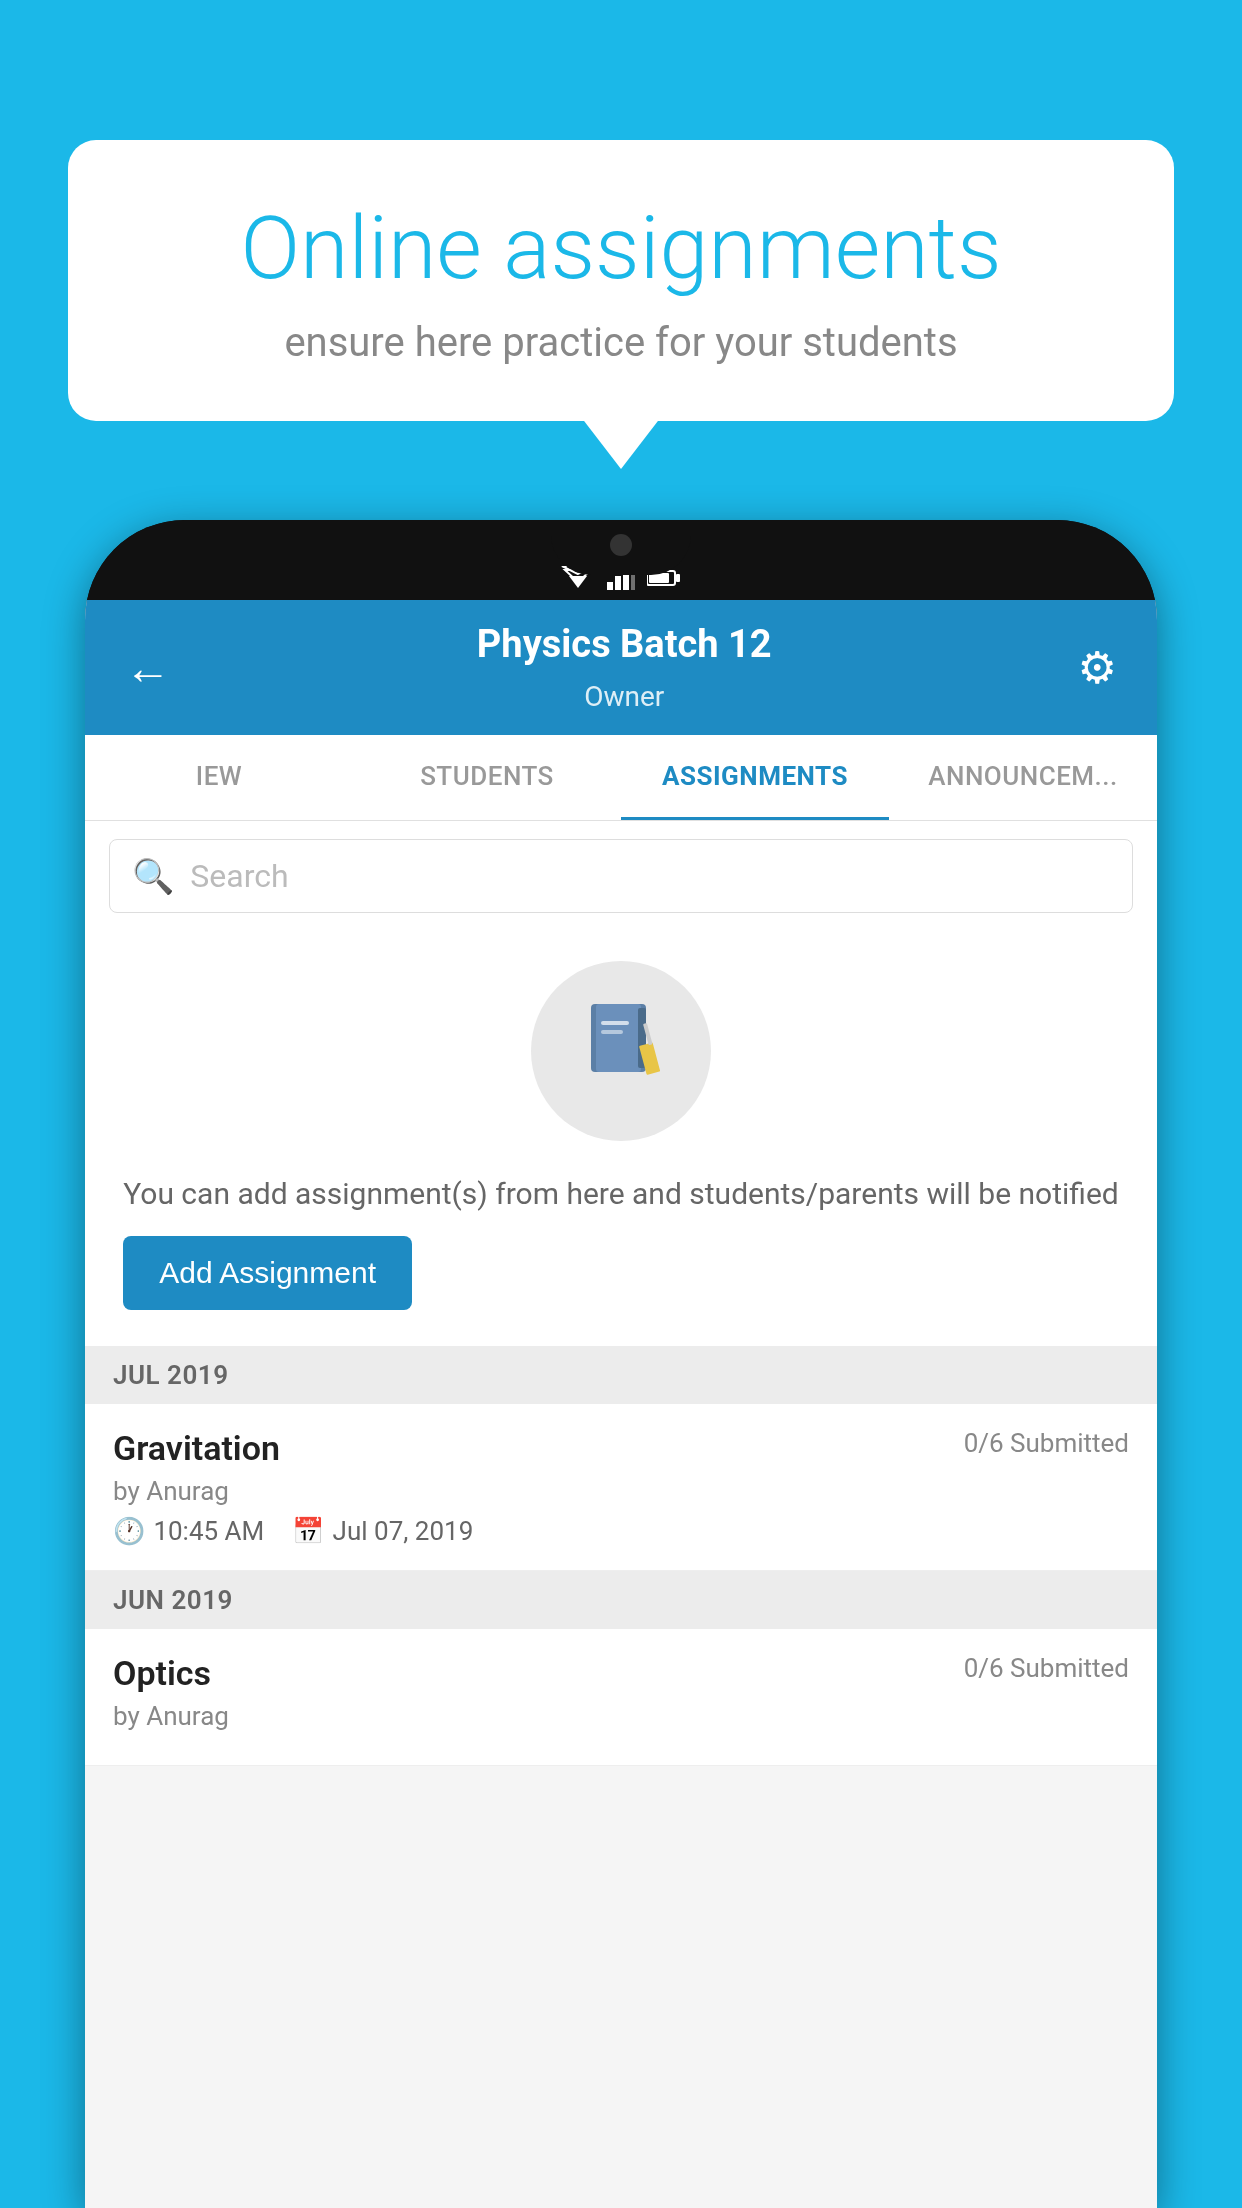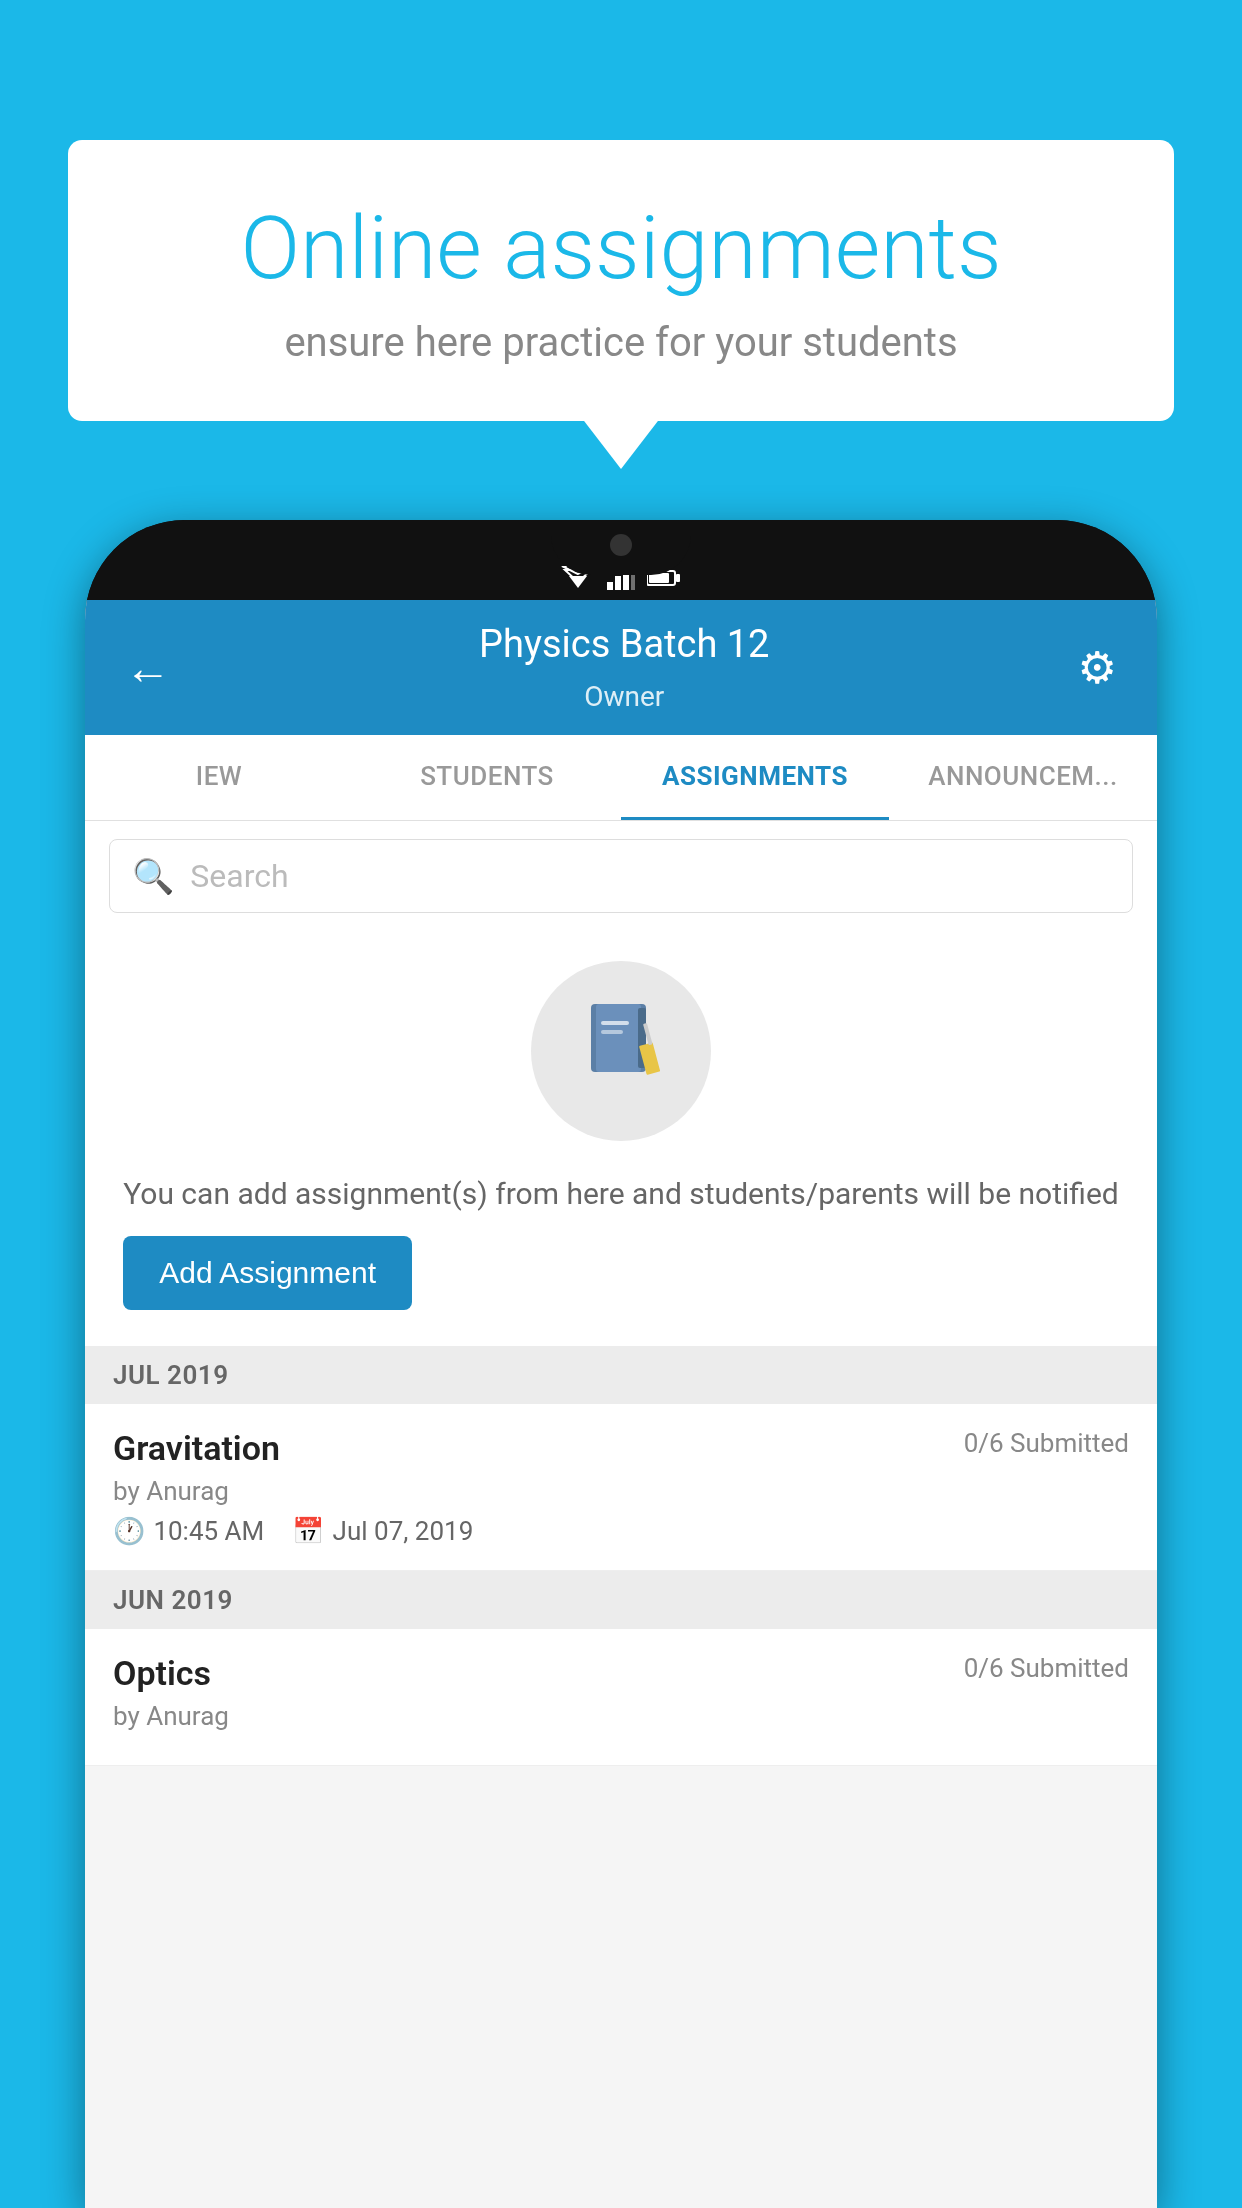--- a/index.html
+++ b/index.html
@@ -14,21 +14,21 @@
 
     
     .speech-bubble-container {
       position: absolute;
       top: 140px;
       left: 68px;
       right: 68px;
     }
     .speech-bubble {
       background: white;
-      border-radius: 14px;
+      border-radius: 28px;
       padding: 60px 70px 55px;
       text-align: center;
       position: relative;
     }
     .speech-bubble::after {
       content: '';
       position: absolute;
       bottom: -48px;
       left: 50%;
       transform: translateX(-50%);
@@ -131,21 +131,21 @@
       color: white;
       font-size: 46px;
       cursor: pointer;
     }
     .header-title-block {
       text-align: center;
     }
     .header-title {
       color: white;
       font-size: 38px;
-      font-weight: 400;
+      font-weight: 700;
     }
     .header-subtitle {
       color: rgba(255,255,255,0.85);
       font-size: 28px;
       margin-top: 14px;
     }
     .header-settings {
       color: white;
       font-size: 44px;
       cursor: pointer;

